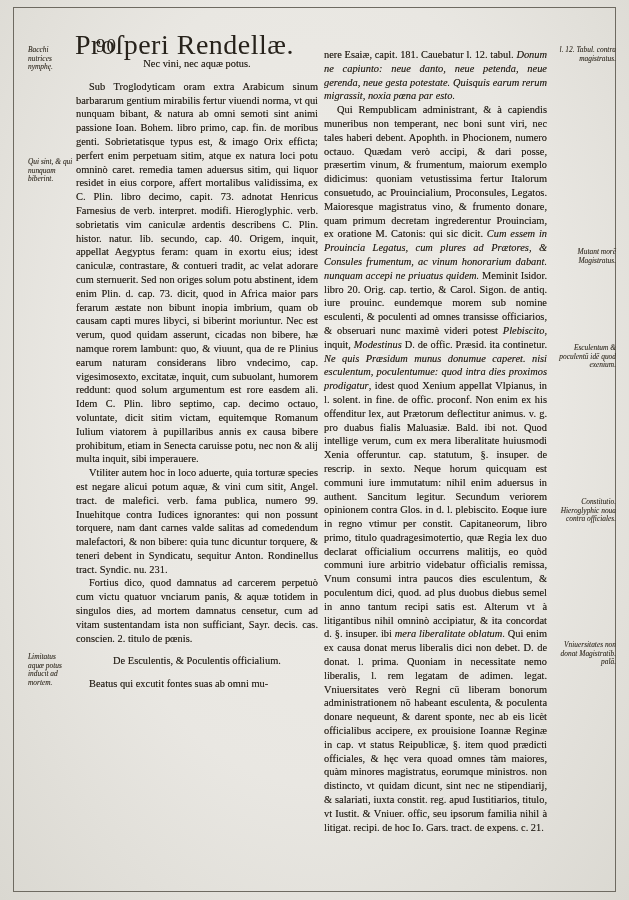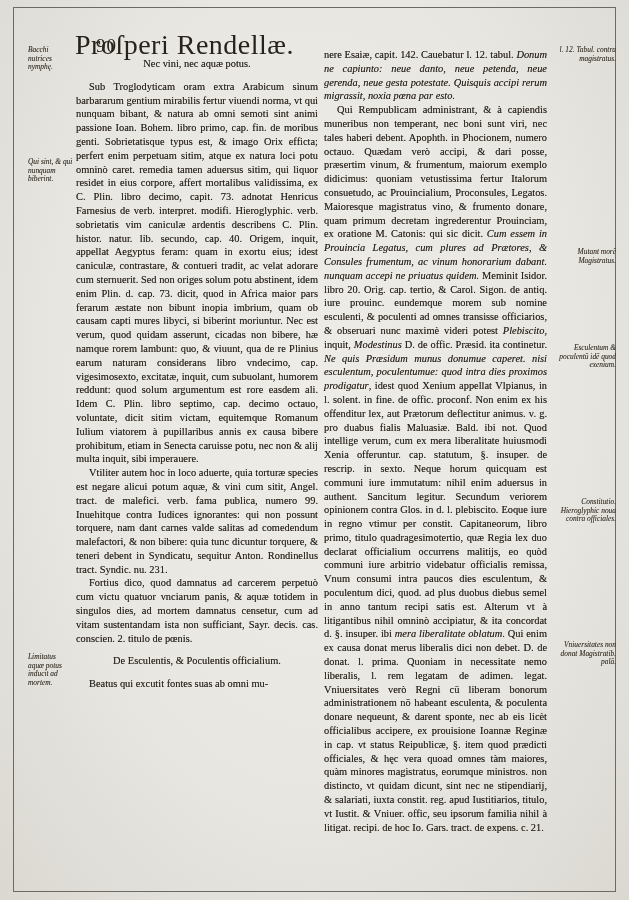--- a/index.html
+++ b/index.html
@@ -62,21 +62,21 @@
 
 <div class="col col-left">
     <div class="block heading"><span>Nec vini, nec aquæ potus.</span></div>
     <div class="block paragraph indent"><span>Sub Troglodyticam oram extra Arabicum sinum barbararum gentium mirabilis fertur viuendi norma, vt qui nunquam bibant, &amp; natura ab omni semoti sint animi passione Ioan. Bohem. libro primo, cap. fin. de moribus genti. Sobrietatisque typus est, &amp; imago Orix efficta; perfert enim perpetuam sitim, atque ex natura loci potu omninò caret. remedia tamen aduersus sitim, qui liquor residet in eius corpore, affert mortalibus validissima, ex C. Plin. libro decimo, capit. 73. adnotat Henricus Farnesius de verb. interpret. modifi. Hieroglyphic. verb. sobrietatis vim caniculæ ardentis describens C. Plin. histor. natur. lib. secundo, cap. 40. Origem, inquit, appellat Aegyptus feram: quam in exortu eius; idest caniculæ, contrastare, &amp; contueri tradit, ac velat adorare cum sternuerit. Sed non origes solum potu abstinent, idem enim Plin. d. cap. 73. dicit, quod in Africa maior pars ferarum æstate non bibunt inopia imbrium, quam ob causam capti mures libyci, si biberint moriuntur. Nec est verum, quod quidam asserunt, cicadas non bibere, hæ namque rorem lambunt: quo, &amp; viuunt, qua de re Plinius earum naturam considerans libro vndecimo, cap. vigesimosexto, excitatæ, inquit, cum subuolant, humorem reddunt: quod solum argumentum est rore easdem ali. Idem C. Plin. libro septimo, cap. decimo octauo, voluntate, dicit sitim victam, equitemque Romanum Iulium viatorem à pupillaribus annis ex causa bibere prohibitum, etiam in Senecta caruisse potu, nec non &amp; alij multa inquit, sibi imperauere.</span></div>
     <div class="block paragraph indent"><span>Vtiliter autem hoc in loco aduerte, quia torturæ species est negare alicui potum aquæ, &amp; vini cum sitit, Angel. tract. de malefici. verb. fama publica, numero 99. Inuehitque contra Iudices ignorantes: qui non possunt torquere, nam dant carnes valde salitas ad comedendum malefactori, &amp; non bibere: quia tunc dicuntur torquere, &amp; teneri debent in Syndicatu, sequitur Anton. Rondinellus tract. Syndic. nu. 231.</span></div>
     <div class="block paragraph indent"><span>Fortius dico, quod damnatus ad carcerem perpetuò cum victu quatuor vnciarum panis, &amp; aquæ totidem in singulos dies, ad mortem damnatus censetur, cum ad vitam sustentandam ista non sufficiant, Sayr. decis. cas. conscien. 2. titulo de pœnis.</span></div>
     <div class="block heading"><span>De Esculentis, &amp; Poculentis officialium.</span></div>
     <div class="block paragraph indent"><span>Beatus qui excutit fontes suas ab omni mu-</span></div>
   </div>
 <div class="col col-right">
-    <div class="block paragraph"><span>nere Esaiæ, capit. 142. Cauebatur l. 12. tabul. </span><span class="it">Donum ne capiunto: neue danto, neue petenda, neue gerenda, neue gesta potestate. Quisquis accipi rerum migrassit, noxia pœna par esto.</span></div>
+    <div class="block paragraph"><span>nere Esaiæ, capit. 181. Cauebatur l. 12. tabul. </span><span class="it">Donum ne capiunto: neue danto, neue petenda, neue gerenda, neue gesta potestate. Quisquis earum rerum migrassit, noxia pœna par esto.</span></div>
     <div class="block paragraph indent"><span>Qui Rempublicam administrant, &amp; à capiendis muneribus non temperant, nec boni sunt viri, nec tales haberi debent. Apophth. in Phocionem, numero octauo. Quædam verò accipi, &amp; dari posse, præsertim vinum, &amp; frumentum, maiorum exemplo didicimus: quoniam vetustissima fertur Italorum consuetudo, ac Prouincialium, Proconsules, Legatos. Maioresque magistratus vino, &amp; frumento donare, quam primum decretam ingrederentur Prouinciam, ex oratione M. Catonis: qui sic dicit. </span><span class="it">Cum essem in Prouincia Legatus, cum plures ad Prætores, &amp; Consules frumentum, ac vinum honorarium dabant. nunquam accepi ne priuatus quidem.</span><span> Meminit Isidor. libro 20. Orig. cap. tertio, &amp; Carol. Sigon. de antiq. iure prouinc. eundemque morem sub nomine esculenti, &amp; poculenti ad omnes transisse officiarios, &amp; obseruari nunc maximè videri potest </span><span class="it">Plebiscito</span><span>, inquit, </span><span class="it">Modestinus</span><span> D. de offic. Præsid. ita continetur. </span><span class="it">Ne quis Præsidum munus donumue caperet. nisi esculentum, poculentumue: quod intra dies proximos prodigatur</span><span>, idest quod Xenium appellat Vlpianus, in l. solent. in fine. de offic. proconf. Non enim ex his offenditur lex, aut Prætorum deflectitur animus. v. g. pro duabus fialis Maluasiæ. Bald. ibi not. Quod intellige verum, cum ex mera liberalitate huiusmodi Xenia offeruntur. cap. statutum, §. insuper. de rescrip. in sexto. Neque horum quicquam est communi iure immutatum: nihil enim aduersus in authent. Sancitum legitur. Secundum veriorem opinionem contra Glos. in d. l. plebiscito. Eoque iure in regno vtimur per constit. Capitaneorum, libro primo, titulo quadragesimotertio, quæ Regia lex duo declarat officialium occurrens malitijs, eo quòd communi iure arbitrio videbatur officialis remissa, Vnum consumi intra paucos dies esculentum, &amp; poculentum dici, quod. ad plus duobus diebus semel in anno tantum recipi satis est. Alterum vt à litigantibus nihil omninò accipiatur, &amp; ita concordat d. §. insuper. ibi </span><span class="it">mera liberalitate oblatum</span><span>. Qui enim ex causa donat merus liberalis dici non debet. D. de donat. l. prima. Quoniam in necessitate nemo liberalis, l. rem legatam de adimen. legat. Vniuersitates verò Regni cū liberam bonorum administrationem nō habeant esculenta, &amp; poculenta donare nequeunt, &amp; darent sponte, nec ab eis licèt officialibus accipere, ex prouisione Ioannæ Reginæ in cap. vt status Reipublicæ, §. item quod prædicti officiales, &amp; hęc vera quoad omnes tàm maiores, quàm minores magistratus, eorumque ministros. non distincto, vt quidam dicunt, sint nec ne stipendiarij, &amp; salariati, iuxta constit. reg. apud Iustitiarios, titulo, vt Iustit. &amp; Vniuer. offic, seu ipsorum familia nihil à litigat. recipi. de hoc Io. Gars. tract. de expens. c. 21.</span></div>
   </div>
 
 <div class="notes notes-left">
     <div class="note" style="top: 46px;">Bacchi nutrices nymphę.</div>
     <div class="note" style="top: 158px;">Qui sint, &amp; qui nunquam biberint.</div>
     <div class="note" style="top: 653px;">Limitatus aquæ potus inducit ad mortem.</div>
   </div>
 <div class="notes notes-right">
     <div class="note" style="top: 46px;">l. 12. Tabul. contra magistratus.</div>

